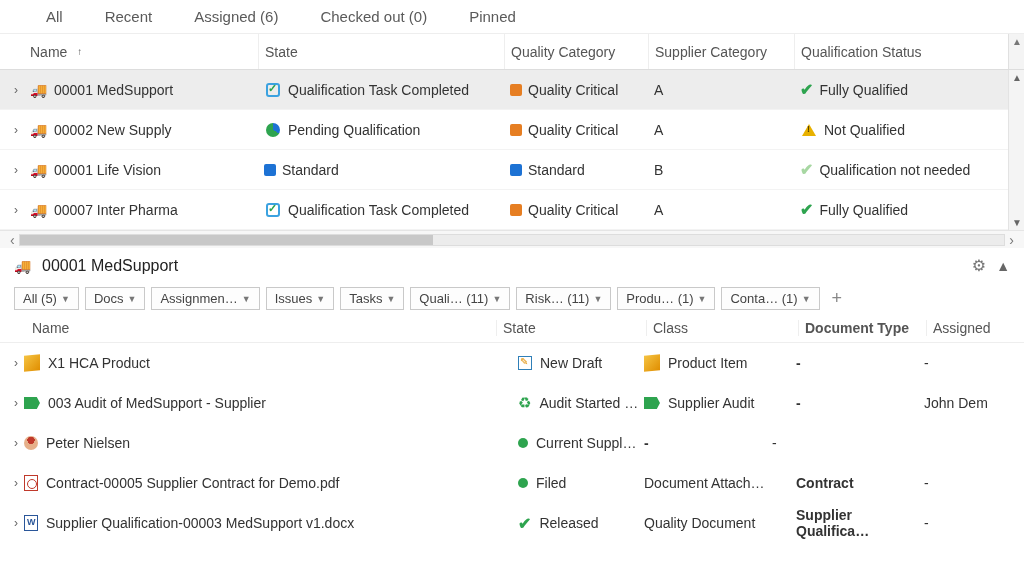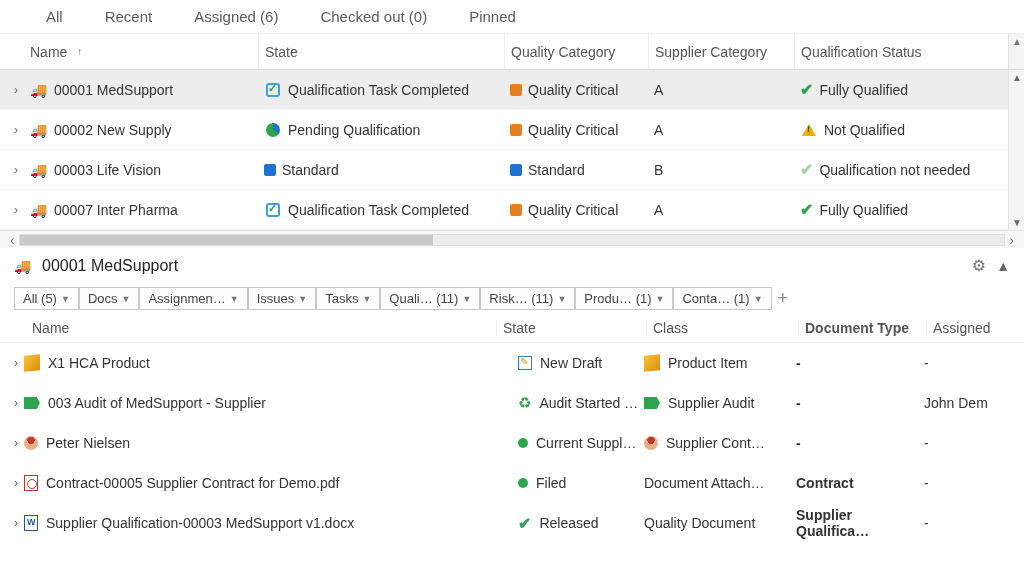--- a/index.html
+++ b/index.html
@@ -42,21 +42,21 @@
   .hscroll .track { flex:1; height:12px; background:#ececec; position:relative; border:1px solid #ddd;}
   .hscroll .thumb { position:absolute; left:0; top:0; height:100%; width:42%; background:#c8c8c8;}
   .hscroll .arrow { color:#777; padding:0 4px; cursor:pointer;}
   
   .detail-hdr { display:flex; align-items:center; padding:8px 14px; gap:10px; }
   .detail-hdr .title { font-size:16px; color:#222; }
   .detail-hdr .spacer { flex:1; }
   .gear { color:#777; cursor:pointer; font-size:16px;}
   .caret-up { color:#666; cursor:pointer; font-size:14px;}
   
-  .sub-tabs { display:flex; gap:0; padding:4px 14px; align-items:center;}
+  .sub-tabs { display:flex; gap:6px; padding:4px 14px; align-items:center;}
   .sub-tab { border:1px solid #c9c9c9; background:#fdfdfd; padding:3px 8px; color:#444; display:flex; align-items:center; gap:4px; cursor:pointer; font-size:13px;}
   .sub-tab .dd { font-size:9px; color:#777;}
   .plus { color:#888; font-size:18px; padding:0 6px; cursor:pointer;}
   
   .d-header { display:flex; padding:6px 8px 6px 26px; color:#555; border-bottom:1px solid #eee;}
   .d-row { display:flex; align-items:center; height:40px; padding-left:8px; }
   .d-row .chev { width:16px; text-align:center; color:#666; cursor:pointer; font-size:12px;}
   .dc-name { width:470px; display:flex; align-items:center; gap:8px; }
   .dc-state { width:150px; display:flex; align-items:center; gap:8px;padding-left:24px;}
   .dc-class { width:152px; display:flex; align-items:center; gap:8px;}
@@ -156,21 +156,21 @@
           <span class="icon">
             <span class="warn"></span>
           </span>
           <span>Not Qualified</span>
         </div>
     </div>
     <div class="row">
       <span class="chev">›</span>
       <div class="col c-name">
           <span class="icon truck">🚚</span>
-          <span>00003 Life Vision</span>
+          <span>00001 Life Vision</span>
         </div>
       <div class="col c-state">
           <span class="sq blue"></span>
           <span>Standard</span>
         </div>
       <div class="col c-qcat">
           <span class="sq blue"></span>
           <span>Standard</span>
         </div>
       <div class="col c-scat">
@@ -312,24 +312,20 @@
   <div class="d-row">
     <span class="chev">›</span>
     <div class="dc-name">
         <span class="person"></span>
         <span>Peter Nielsen</span>
       </div>
     <div class="dc-state">
         <span class="dot-green"></span>
         <span>Current Suppl…</span>
       </div>
-    <div class="dc-class">
-        <span class="person"></span>
-        <span>Supplier Cont…</span>
-      </div>
     <div class="dc-doct"><span>-</span></div>
     <div class="dc-asg"><span>-</span></div>
   </div>
   <div class="d-row">
     <span class="chev">›</span>
     <div class="dc-name">
         <span class="pdf"></span>
         <span>Contract-00005 Supplier Contract for Demo.pdf</span>
       </div>
     <div class="dc-state">

